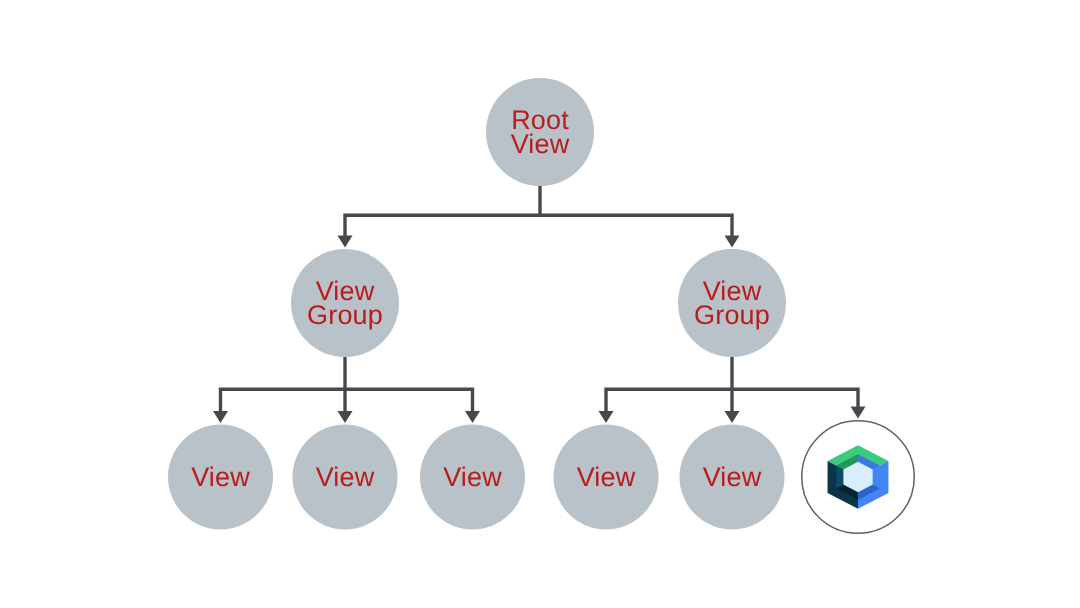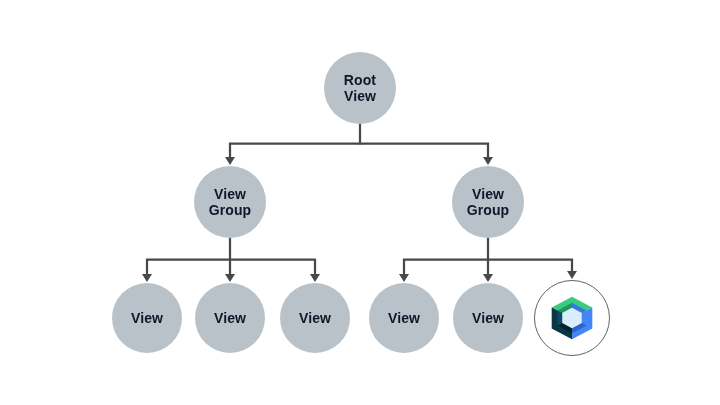--- a/index.html
+++ b/index.html
@@ -20,25 +20,24 @@
     position: absolute;
     border-radius: 50%;
     background: #b8c2c8;
     display: flex;
     align-items: center;
     justify-content: center;
   }
   .node .label {
     white-space: pre-line;
     text-align: center;
-    font-size: 14px;
+    font-size: 18px;
     line-height: 16.5px;
-    color: #0f172a;
+    color: #b91c1c;
     letter-spacing: 0.1px;
-    font-weight: bold;
   }
   .n-root { left: 324px; top: 52px;  width: 72px; height: 72px; }
   .n-gl   { left: 194px; top: 166px; width: 72px; height: 72px; }
   .n-gr   { left: 452px; top: 166px; width: 72px; height: 72px; }
   .n-v    { top: 283px; width: 70px; height: 70px; }
   .n-v1 { left: 112px; }
   .n-v2 { left: 195px; }
   .n-v3 { left: 280px; }
   .n-v4 { left: 369px; }
   .n-v5 { left: 453px; }

